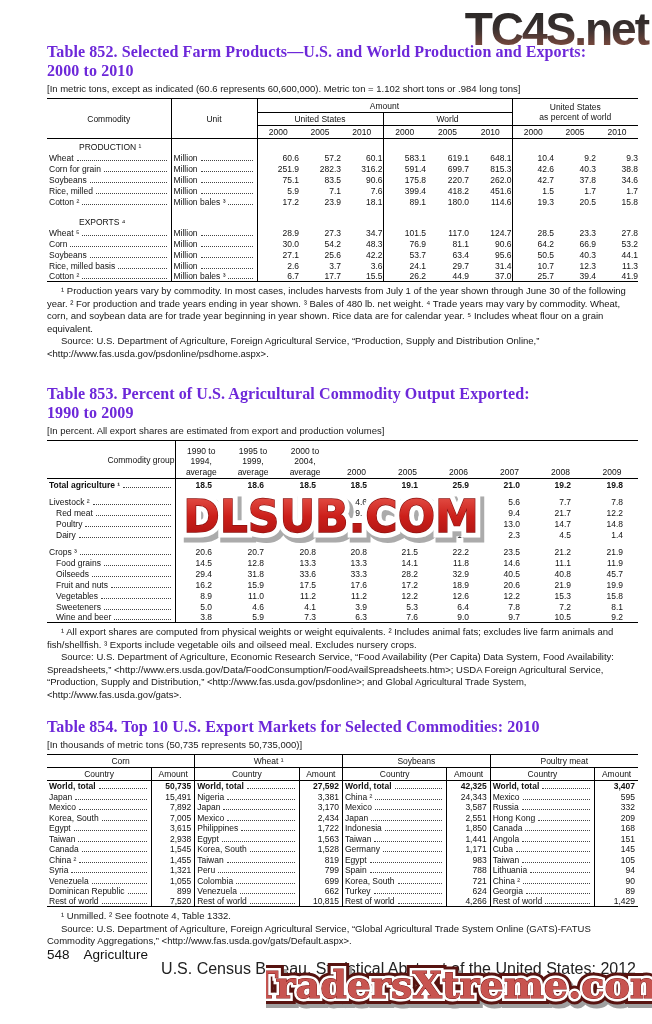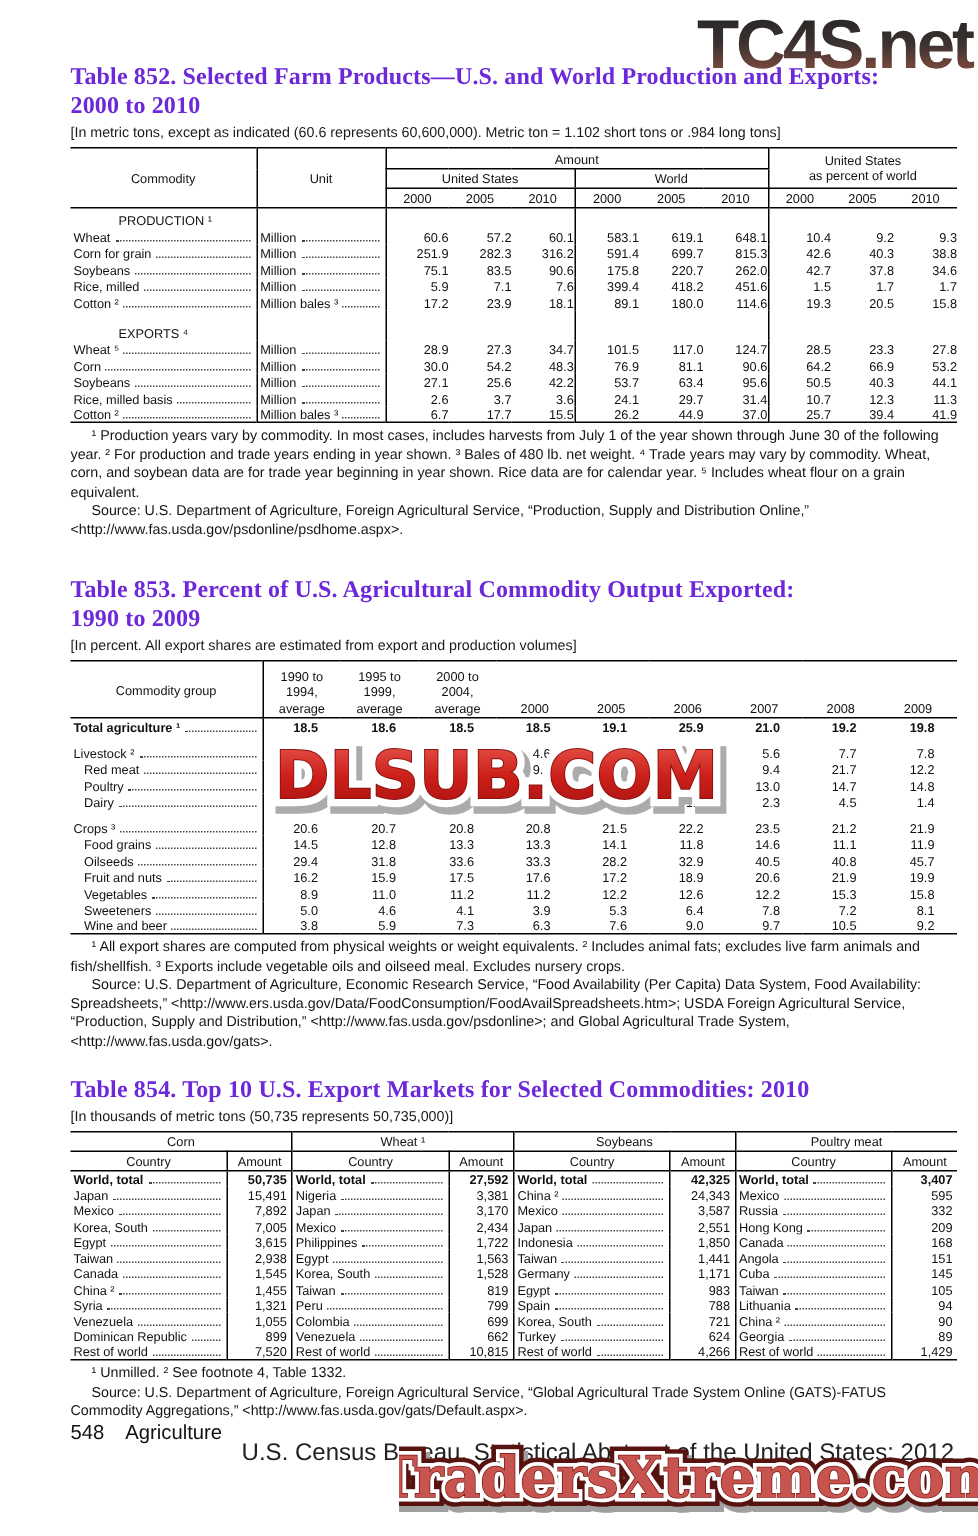--- a/index.html
+++ b/index.html
@@ -27,21 +27,21 @@
   .t853 .num{padding-right:15px;}
   .t854 .num{padding-right:3px;}
   .lf{display:flex;align-items:flex-end;padding-left:2px;}
   .txt{white-space:nowrap;}
   .txt.ind{padding-left:7px;}
   .dots{flex:1 1 auto;border-bottom:1px dotted #444;margin:0 4px 2px 3px;min-width:4px;}
   .seclbl .txt{padding-left:30px;}
   .bold td{font-weight:bold;}
   .t852 thead tr{height:13px;}
   .t853 th{vertical-align:bottom;border-bottom:1px solid #000;}
-  .t853 th.group{vertical-align:middle;}
+  .t853 th.group{vertical-align:middle;text-align:right;}
   .t853 th .blk{display:block;line-height:10.5px;}
   .t854 thead th{border-bottom:1px solid #000;}
   .t854 thead tr{height:13px;}
 
   .fn{font-size:9.5px;line-height:12.5px;margin:3px 0 0 0;text-indent:14px;color:#161616;}
   .src{font-size:9.5px;line-height:12.5px;margin:0;text-indent:14px;color:#161616;}
 
   .pageno{position:absolute;left:47px;top:947px;font-size:13.5px;color:#111;}
   .pageno .sec-name{margin-left:14px;}
   .census{position:absolute;right:16px;top:960px;font-size:16px;color:#222;}

